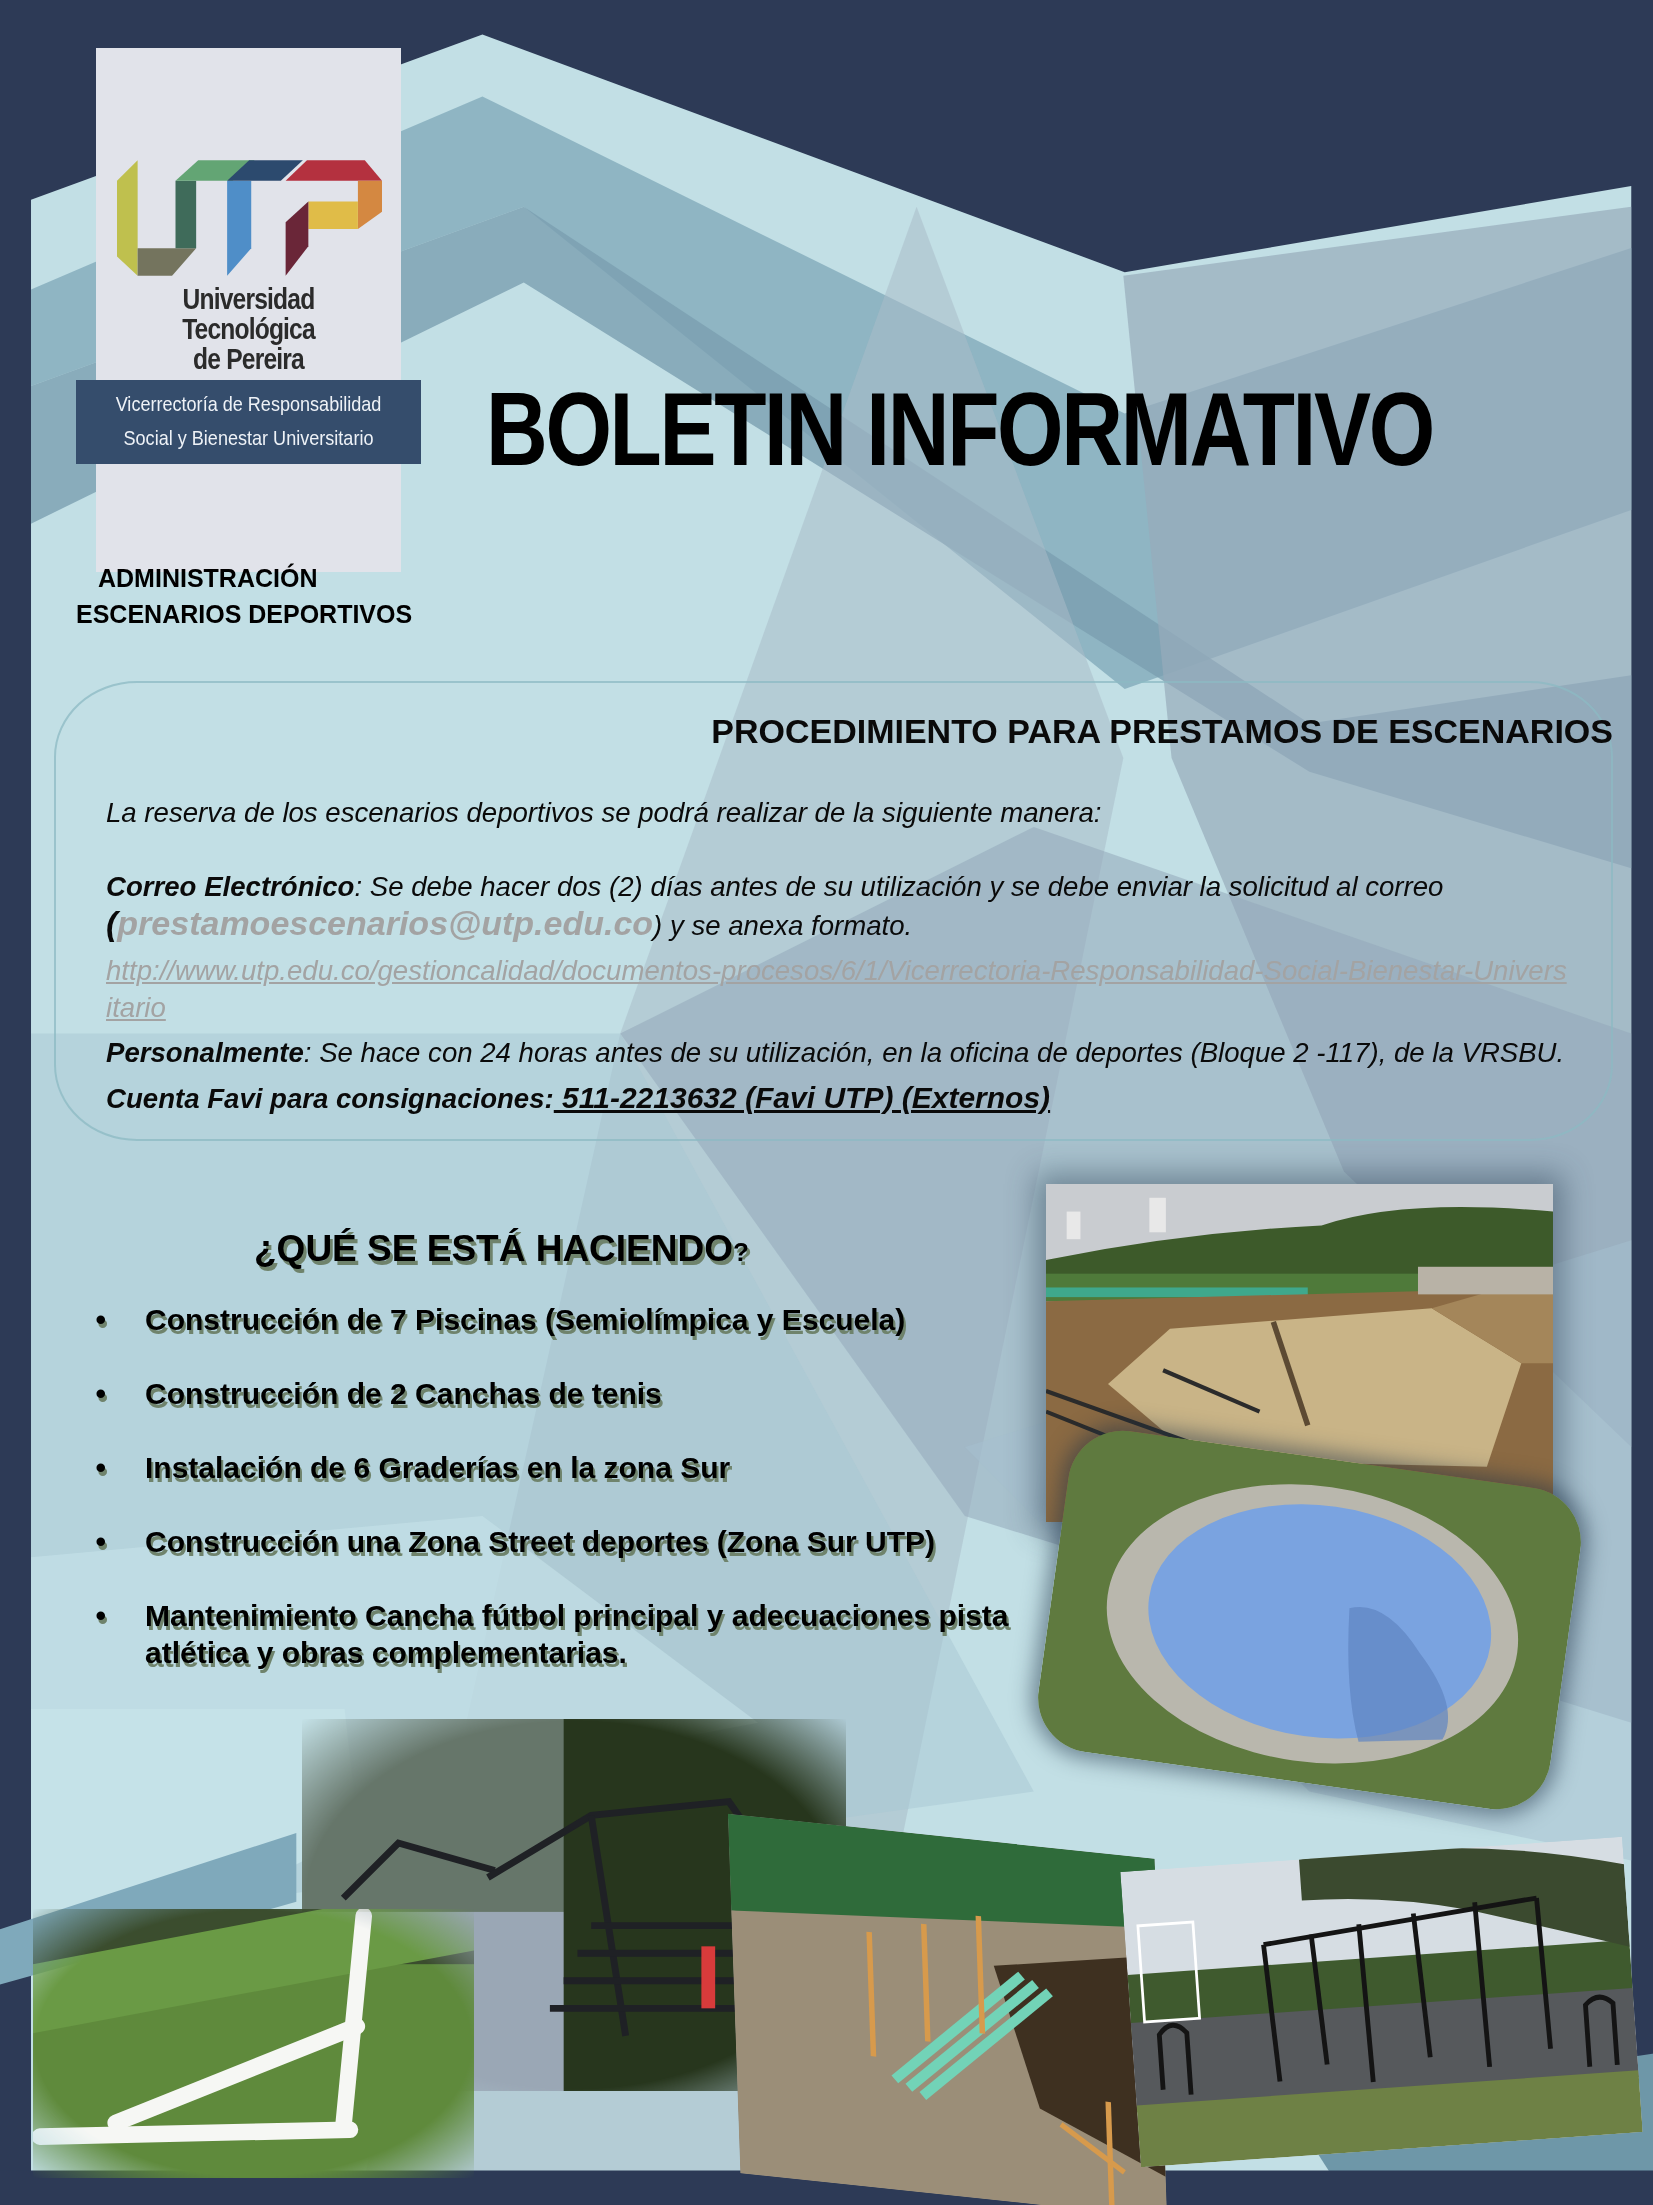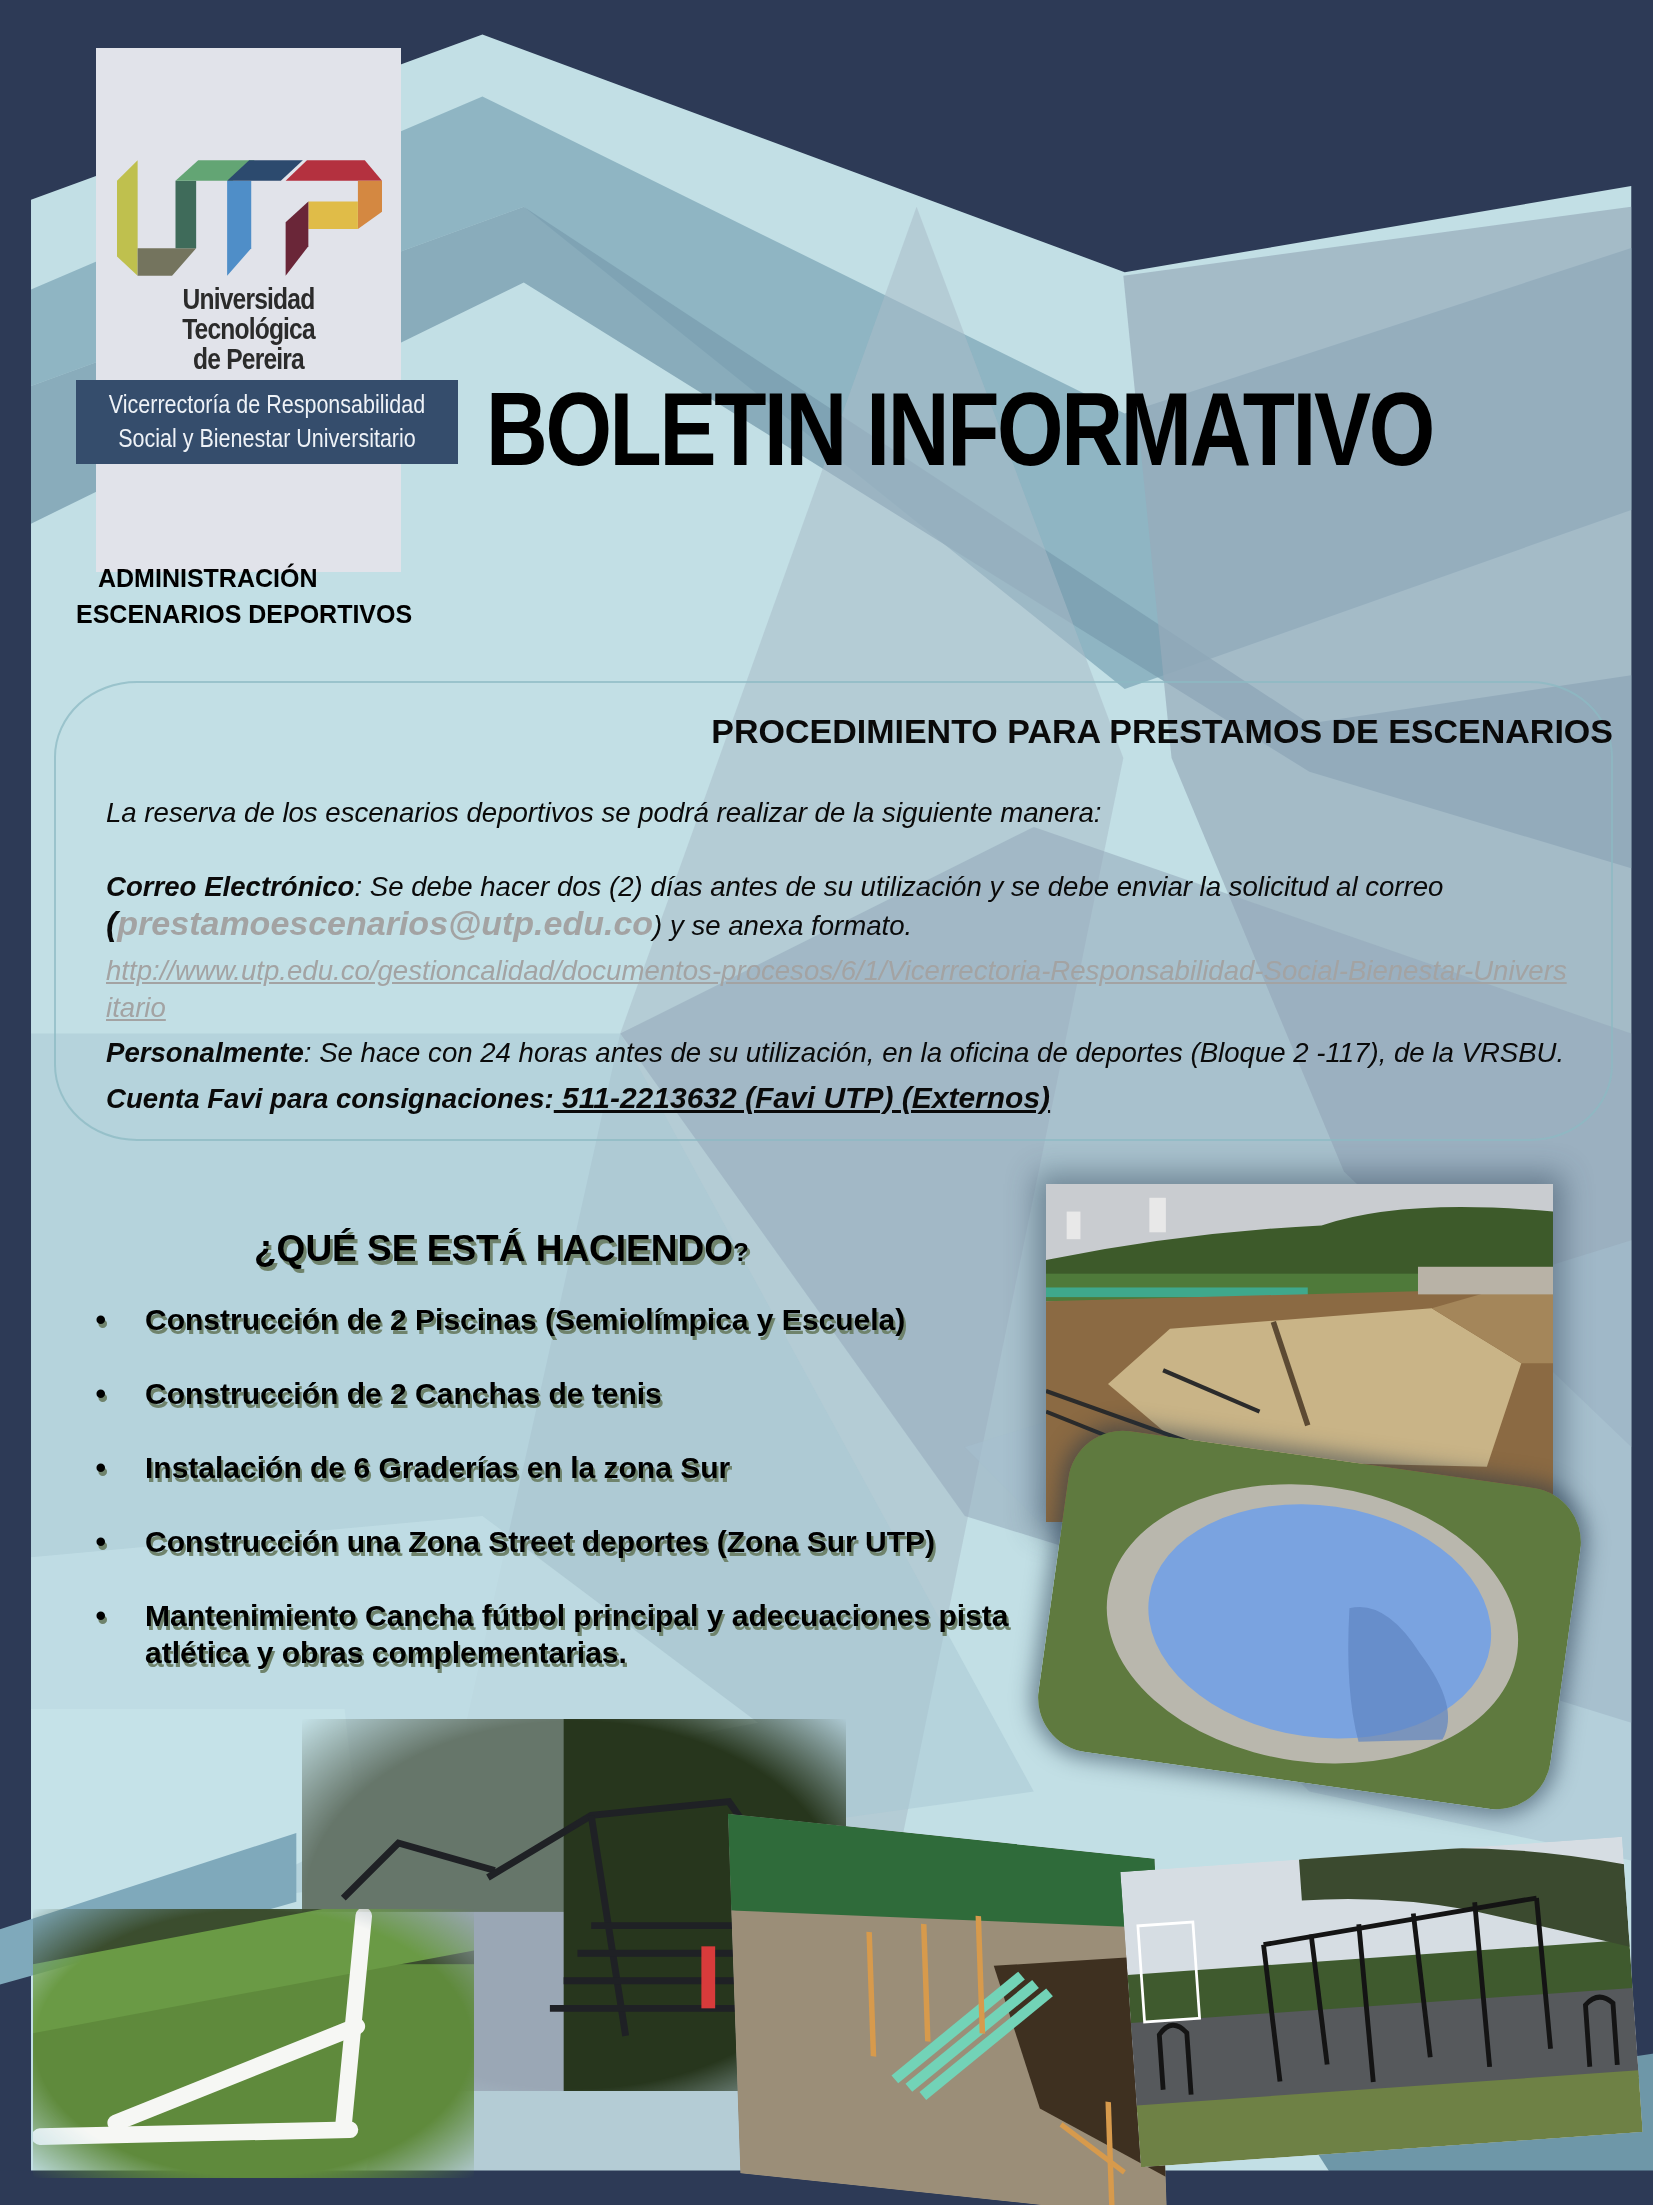--- a/index.html
+++ b/index.html
@@ -4,21 +4,21 @@
 <style>
   html, body { margin:0; padding:0; }
   body { width:1654px; height:2205px; position:relative; overflow:hidden; background:#2d3a56; font-family:"Liberation Sans", sans-serif; }
   .abs { position:absolute; }
   #bg { position:absolute; left:0; top:0; width:1654px; height:2205px; }
 
   
   .logo-panel { left:96px; top:48px; width:305px; height:524px; background:#e1e3ea; }
   .logo-mark { left:117px; top:160px; width:265px; height:116px; }
   .uni-name { left:96px; top:284px; width:305px; text-align:center; font-family:"Liberation Sans", sans-serif; font-weight:bold; font-size:30px; line-height:30px; color:#2b2b2b; letter-spacing:-1px; transform:scaleX(0.82); }
-  .vice-banner { left:76px; top:380px; width:382px; height:84px; background:#354d6c; color:#eef2f7; font-size:25px; line-height:34px; text-align:center; padding-top:6.9px; box-sizing:border-box; }
+  .vice-banner { left:76px; top:380px; width:345px; height:84px; background:#354d6c; color:#eef2f7; font-size:21px; line-height:34px; text-align:center; padding-top:6.9px; box-sizing:border-box; }
   .vice-banner span { display:block; transform:scaleX(0.86); white-space:nowrap; }
 
   .title { left:486px; top:378px; font-family:"Liberation Sans", sans-serif; font-weight:bold; font-size:103px; line-height:103px; color:#000; letter-spacing:-2.8px; transform:scaleX(0.83); transform-origin:left top; white-space:nowrap; }
 
   .admin { left:76px; top:560px; font-weight:bold; font-size:25px; line-height:36px; color:#000; }
   .admin div:first-child { padding-left:22px; }
 
   
   .proc-box { left:54px; top:681px; width:1559px; height:460px; border:2.1px solid rgba(140,185,195,0.75); border-radius:83px 83px 83px 83px / 76px 76px 76px 76px; box-sizing:border-box; }
   .proc-title { left:54px; top:711px; width:1559px; text-align:right; font-weight:bold; font-size:34px; line-height:41px; color:#0a0a0a; }
@@ -109,21 +109,21 @@
   <p>La reserva de los escenarios deportivos se podrá realizar de la siguiente manera:</p>
   <div class="gap"></div>
   <p><b>Correo Electrónico</b><span>: Se debe hacer dos (2) días antes de su utilización y se debe enviar la solicitud al correo </span><span class="email">(</span><a class="email" style="text-decoration:none">prestamoescenarios@utp.edu.co</a><span>)  y se anexa formato.</span></p>
   <p style="word-break:break-all"><a>http://www.utp.edu.co/gestioncalidad/documentos-procesos/6/1/Vicerrectoria-Responsabilidad-Social-Bienestar-Universitario</a></p>
   <p><b>Personalmente</b><span>: Se hace con 24 horas antes de su utilización, en la oficina de deportes (Bloque 2 -117), de la VRSBU.</span></p>
   <p><b>Cuenta Favi para consignaciones:</b><span class="acct"> 511-2213632 (Favi UTP) (Externos)</span></p>
 </div>
 
 <div class="abs q-title"><span>¿QUÉ SE ESTÁ HACIENDO</span><span class="small-q">?</span></div>
 <ul class="abs bullets">
-  <li><span class="dot">•</span><span>Construcción de 2 Piscinas (Semiolímpica y Escuela)</span></li>
+  <li><span class="dot">•</span><span>Construcción de 7 Piscinas (Semiolímpica y Escuela)</span></li>
   <li><span class="dot">•</span><span>Construcción de 2 Canchas de tenis</span></li>
   <li><span class="dot">•</span><span>Instalación de 6 Graderías  en la zona Sur</span></li>
   <li><span class="dot">•</span><span>Construcción una Zona Street deportes (Zona Sur UTP)</span></li>
   <li><span class="dot">•</span><span>Mantenimiento Cancha fútbol principal  y adecuaciones pista atlética y obras complementarias.</span></li>
 </ul>
 
 <div class="photo ph-excav" title="Excavación de piscina en construcción">
   <svg viewBox="0 0 736 490" preserveAspectRatio="none">
     <rect width="736" height="120" fill="#c9ccd0"></rect>
     <path d="M0,110 Q200,70 400,60 Q520,20 736,40 L736,170 L0,170 Z" fill="#3d5a2a"></path>

